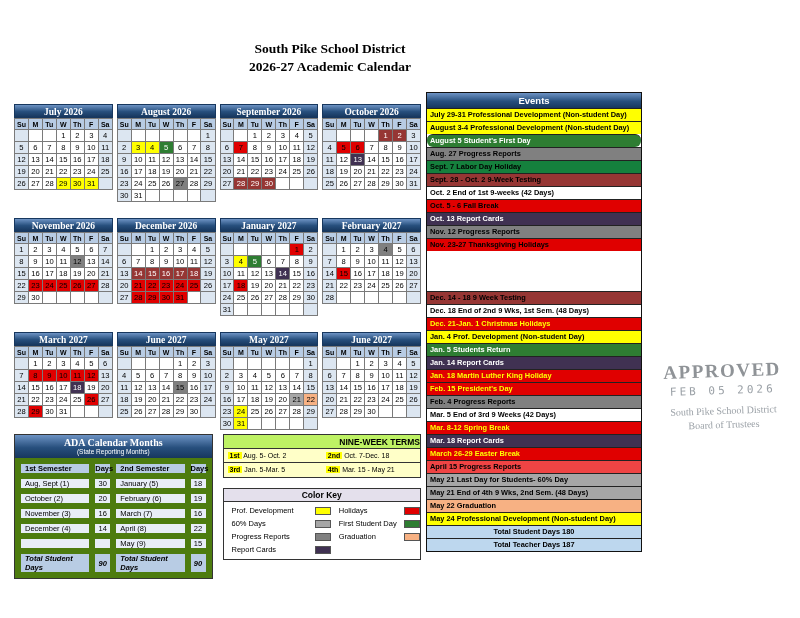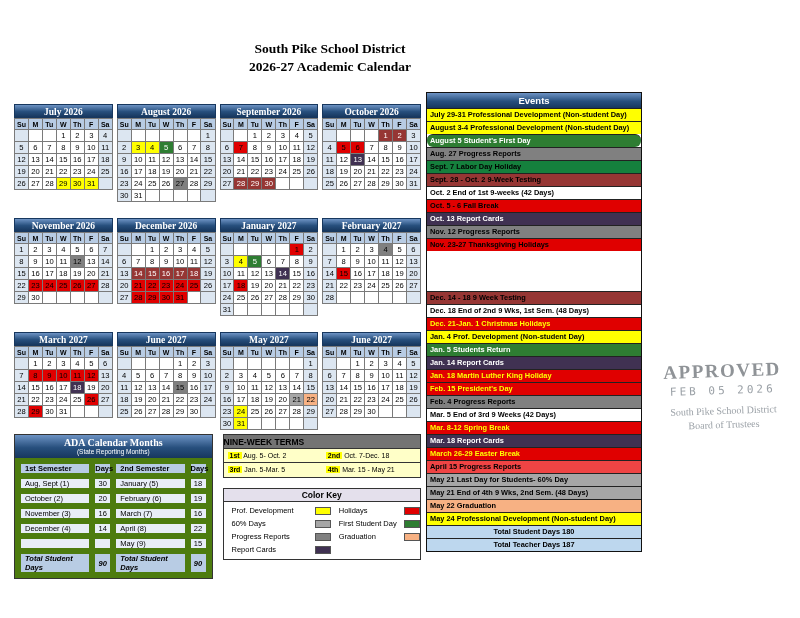--- a/index.html
+++ b/index.html
@@ -49,21 +49,21 @@
   .ada-tab th.num, .ada-tab td.num { text-align:center; }
   .ada-tab td { background:#E8EEF7; }
   .ada-tab th:nth-child(1), .ada-tab td:nth-child(1) { width:39%; }
   .ada-tab th:nth-child(2), .ada-tab td:nth-child(2) { width:11%; }
   .ada-tab th:nth-child(3), .ada-tab td:nth-child(3) { width:39%; }
   .ada-tab th:nth-child(4), .ada-tab td:nth-child(4) { width:11%; }
   .ada-tab tr.total td { font-weight:bold; background:#B8CCE4;font-style:italic; }
 
   
   .nw { border:1px solid #333; }
-  .nw-head { background:#737373; font-weight:bold; font-size:8.5px; text-align:left;
+  .nw-head { background:#bef264; font-weight:bold; font-size:8.5px; text-align:right;
              height:14px; line-height:14px; border-bottom:1px solid #333; }
   .nw-row { display:flex; background:#FFFFC8; border-bottom:1px solid #333;
             height:14px; line-height:14px; font-size:7px; }
   .nw-row:last-child { border-bottom:none; }
   .nw-cell { flex:1; padding-left:4px; white-space:nowrap; overflow:hidden; }
   .nw-label { font-weight:bold; background:#FFFF00; padding:0 2px; }
 
   
   .ck { border:1px solid #333; margin-top:10px; background:#fff; padding-bottom:5px; }
   .ck-head { font-size:8.5px; font-weight:bold; text-align:center; height:13px; line-height:13px;

